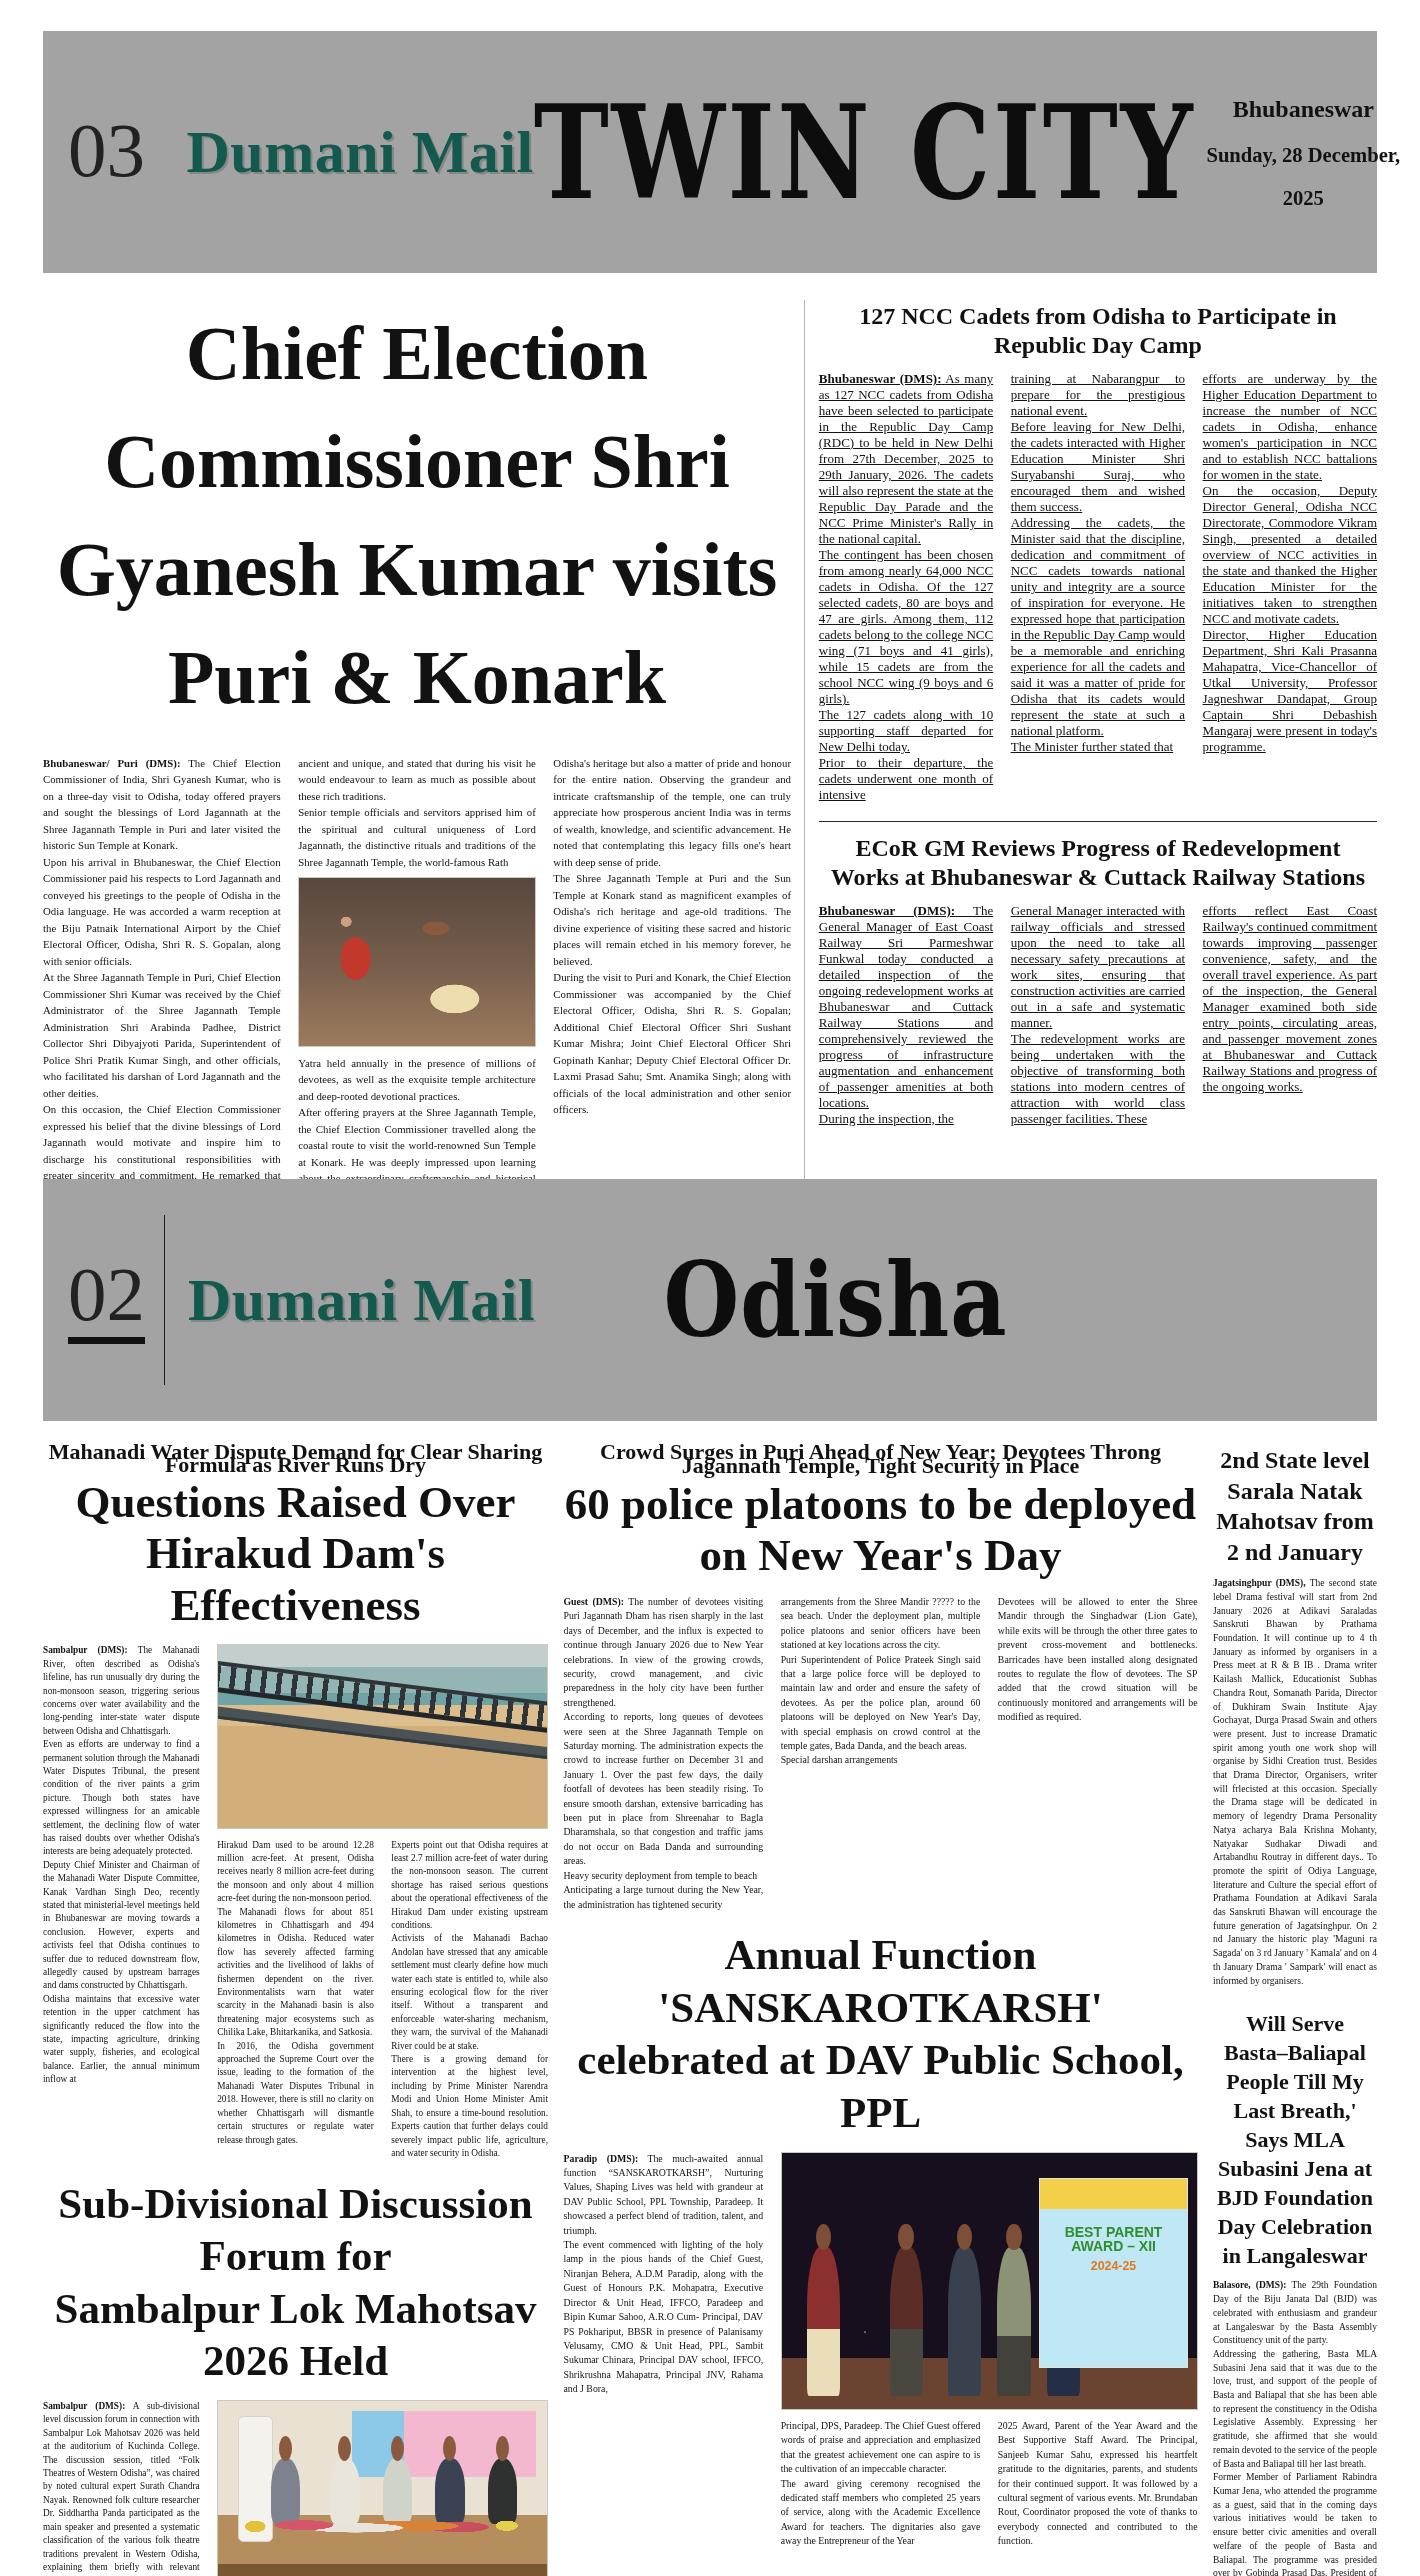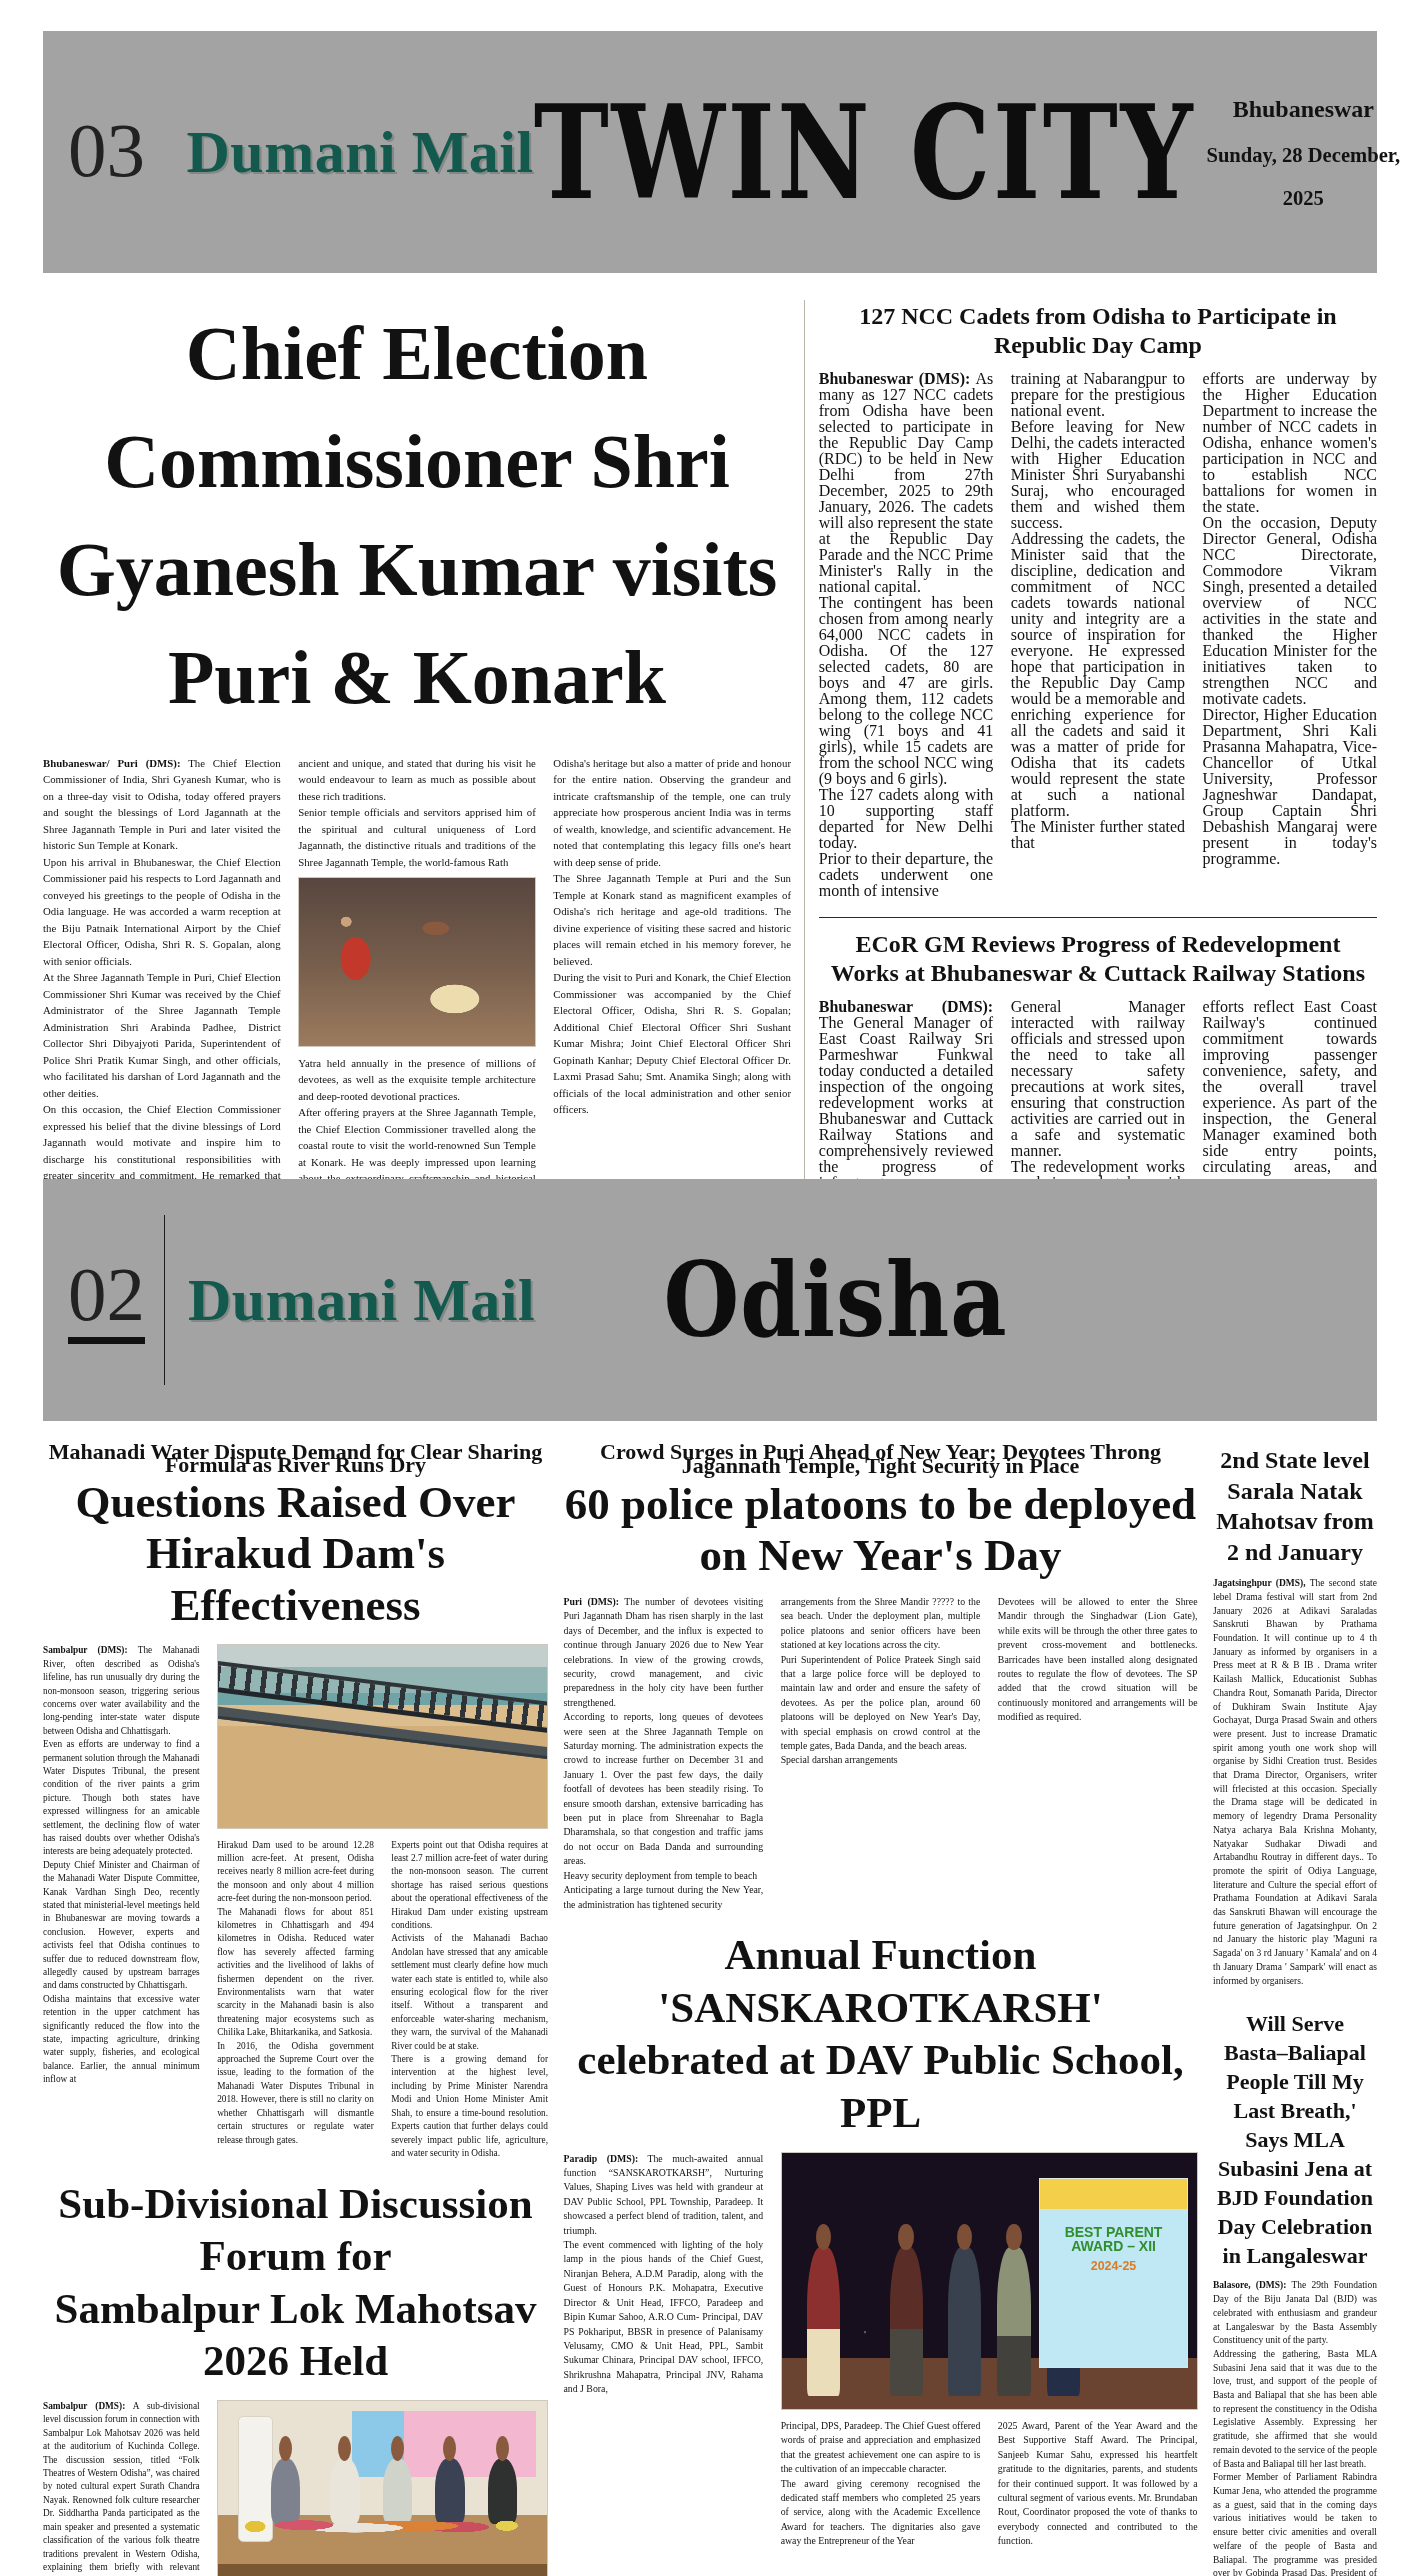--- a/index.html
+++ b/index.html
@@ -37,21 +37,21 @@
   .grid3 .gc3{grid-column:3;grid-row:2;}
 
   
   .p3body{display:flex;gap:13.4px;margin-top:27px;}
   .p3left{width:748px;}
   .p3vline{width:1px;background:#b9b2a6;}
   .p3right{flex:1;}
   .h-cec{font-size:76px;line-height:1.42;font-weight:bold;text-align:center;margin:0 0 23px 0;}
   .cecbody{font-size:10.8px;line-height:16.5px;}
   .h-sub{font-size:24px;font-weight:bold;text-align:center;margin:2.1px 0 11.3px 0;line-height:1.2;}
-  .nccbody,.ecorbody{font-size:16px;line-height:16px;}
+  .nccbody,.ecorbody{font-size:13px;line-height:16px;text-decoration:underline;}
   .ecorwrap{margin-top:18.5px;border-top:1.5px solid #2a2a2a;padding-top:9.3px;}
 
   
   .p2body{display:flex;gap:15.5px;margin-top:24px;}
   .g-left{width:505px;font-size:9.3px;line-height:13.4px;}
   .g-mid{width:634px;font-size:9.8px;line-height:14.4px;}
   .g-right{flex:1;font-size:9.5px;line-height:13.7px;}
   .h-big{font-size:45px;font-weight:bold;text-align:center;line-height:1.14;margin:3.1px 0 13.4px 0;}
   .h-mid2{font-size:43px;font-weight:bold;text-align:center;line-height:1.22;margin:17.5px 0 12.4px 0;}
   .h-congress{font-size:54px;font-weight:bold;text-align:center;line-height:1.1;margin:20.6px 0 13.4px 0;}
@@ -284,21 +284,21 @@
           </div>
         </article>
       </div>
 
       <div class="g-mid">
         <article>
           <p class="kicker">Crowd Surges in Puri Ahead of New Year; Devotees Throng Jagannath Temple, Tight Security in Place</p>
           <h2 class="h-big">60 police platoons to be deployed on New Year's Day</h2>
           <div class="cols3">
             <div class="col">
-              <p><strong class="dl">Puri (DMS):</strong>
+              <p><strong class="dl">Guest (DMS):</strong>
                  <span class="bodytext">The number of devotees visiting Puri Jagannath Dham has risen sharply in the last days of December, and the influx is expected to continue through January 2026 due to New Year celebrations. In view of the growing crowds, security, crowd management, and civic preparedness in the holy city have been further strengthened.
 According to reports, long queues of devotees were seen at the Shree Jagannath Temple on Saturday morning. The administration expects the crowd to increase further on December 31 and January 1. Over the past few days, the daily footfall of devotees has been steadily rising. To ensure smooth darshan, extensive barricading has been put in place from Shreenahar to Bagla Dharamshala, so that congestion and traffic jams do not occur on Bada Danda and surrounding areas.
 Heavy security deployment from temple to beach
 Anticipating a large turnout during the New Year, the administration has tightened security</span></p>
             </div>
             <div class="col">
               <p class="bodytext">arrangements from the Shree Mandir ????? to the sea beach. Under the deployment plan, multiple police platoons and senior officers have been stationed at key locations across the city.
 Puri Superintendent of Police Prateek Singh said that a large police force will be deployed to maintain law and order and ensure the safety of devotees. As per the police plan, around 60 platoons will be deployed on New Year's Day, with special emphasis on crowd control at the temple gates, Bada Danda, and the beach areas.
 Special darshan arrangements</p>
             </div>

